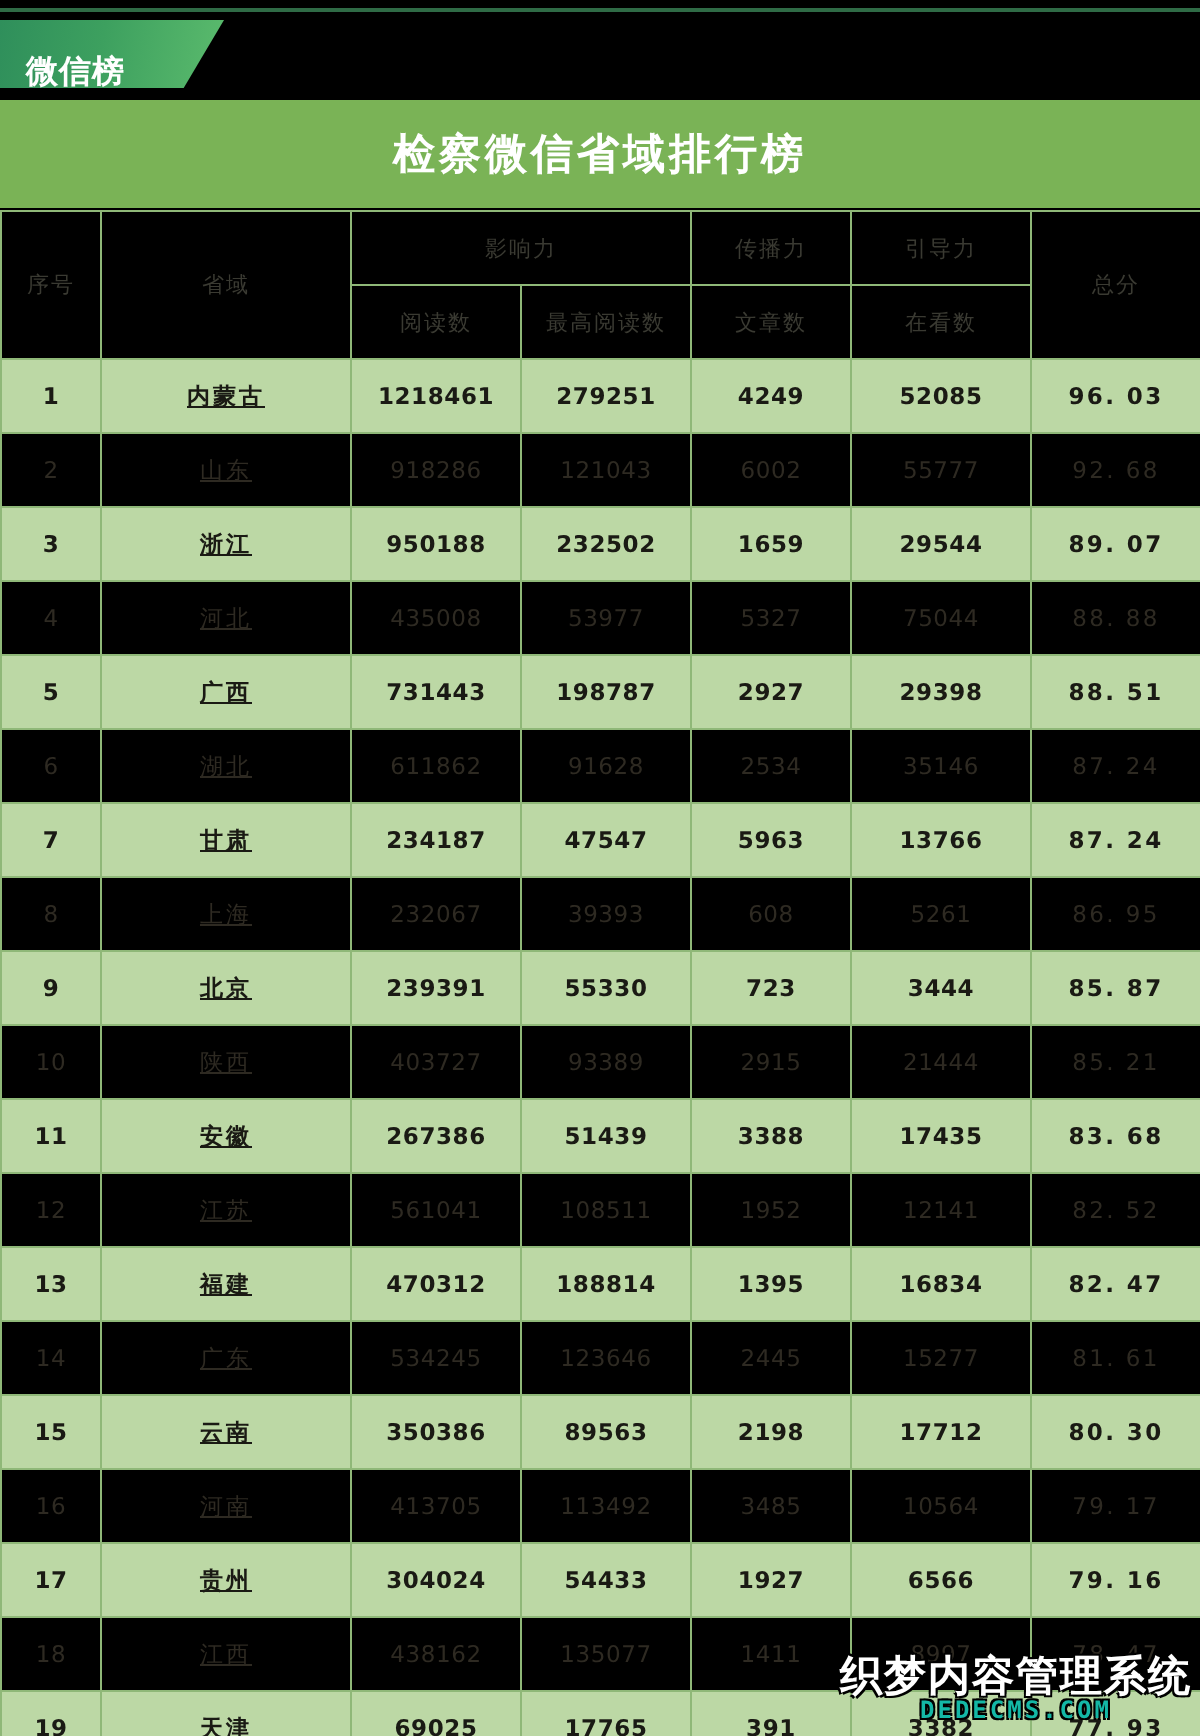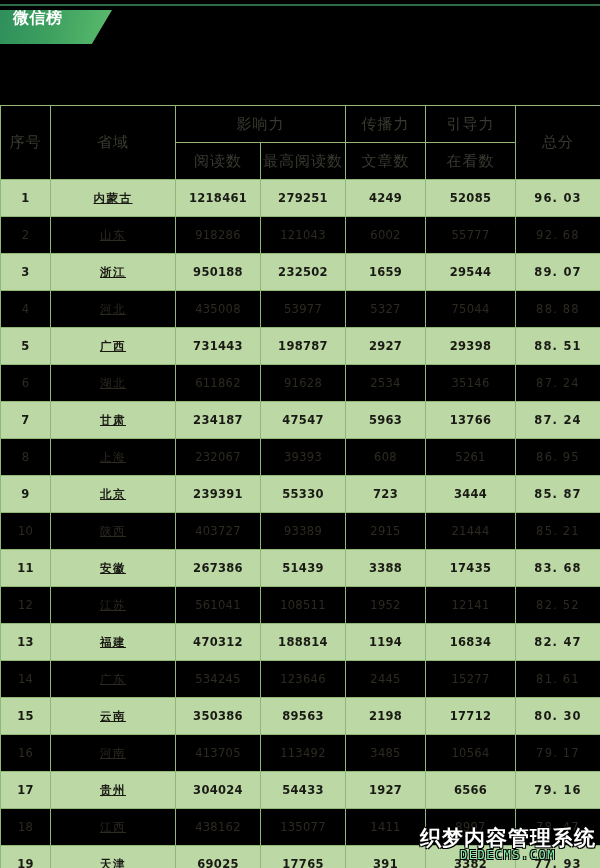--- a/index.html
+++ b/index.html
@@ -40,21 +40,21 @@
   }
   .tab {
     position: absolute;
     top: 0; left: 0;
     width: 112px;
     height: 34px;
     background: linear-gradient(100deg, #2f8f5b 0%, #3da05f 45%, #5bbb6d 100%);
     -webkit-clip-path: polygon(0 0, 100% 0, 82% 100%, 0 100%);
     clip-path: polygon(0 0, 100% 0, 82% 100%, 0 100%);
     display: flex;
-    align-items: flex-start;
+    align-items: flex-end;
   }
   .tab-label {
     padding-left: 13px;
     color: #ffffff;
     font-size: 16px;
     font-weight: bold;
     letter-spacing: 0.5px;
     line-height: 1;
   }
 
@@ -94,21 +94,21 @@
 
   .rank-table th, .rank-table td {
     border: 1px solid #8fb878;
     text-align: center;
     padding: 0;
   }
 
   thead th {
     background: #000000;
     color: #3a3a32;
-    font-size: 15px;
+    font-size: 11px;
     font-weight: normal;
     height: 36px;
     letter-spacing: 1px;
   }
   thead th.tall { height: 72px; }
 
   tbody td {
     height: 36px;
     font-size: 11.5px;
     letter-spacing: 0.3px;
@@ -137,42 +137,45 @@
   }
   .wm-cn {
     color: #ffffff;
     font-size: 21px;
     font-weight: bold;
     letter-spacing: 1px;
     line-height: 1.05;
     text-shadow: 1px 1px 0 #000, -1px -1px 0 #000, 1px -1px 0 #000, -1px 1px 0 #000;
   }
   .wm-en {
-    color: #86efac;
+    color: #14b8a6;
     font-family: "DejaVu Sans Mono", "Liberation Mono", monospace;
     font-size: 12px;
-    font-weight: normal;
+    font-weight: bold;
     letter-spacing: 1.5px;
     line-height: 1.1;
     text-shadow: 1px 1px 0 #000, -1px -1px 0 #000, 1px -1px 0 #000, -1px 1px 0 #000;
   }
 </style>
 </head>
 <body>
 
 <div class="page">
 
   <div class="top-rule"></div>
 
   <div class="tab-strip">
     <div class="tab">
       <span class="tab-label">微信榜</span>
     </div>
   </div>
 
+  <div class="banner">
+    <span class="banner-title">检察微信省域排行榜</span>
+  </div>
 
   <table class="rank-table">
     <colgroup>
       <col class="c-rank">
         <col class="c-prov">
         <col class="c-read">
         <col class="c-max">
       <col class="c-art">
         <col class="c-watch">
         <col class="c-total">
@@ -300,21 +303,21 @@
           <td class="cell-max-reads">108511</td>
           <td class="cell-articles">1952</td>
           <td class="cell-watching">12141</td>
           <td class="cell-total">82. 52</td>
         </tr>
         <tr class="odd">
           <td class="cell-rank">13</td>
           <td class="cell-prov">福建</td>
           <td class="cell-reads">470312</td>
           <td class="cell-max-reads">188814</td>
-          <td class="cell-articles">1194</td>
+          <td class="cell-articles">1395</td>
           <td class="cell-watching">16834</td>
           <td class="cell-total">82. 47</td>
         </tr>
         <tr class="even">
           <td class="cell-rank">14</td>
           <td class="cell-prov">广东</td>
           <td class="cell-reads">534245</td>
           <td class="cell-max-reads">123646</td>
           <td class="cell-articles">2445</td>
           <td class="cell-watching">15277</td>

